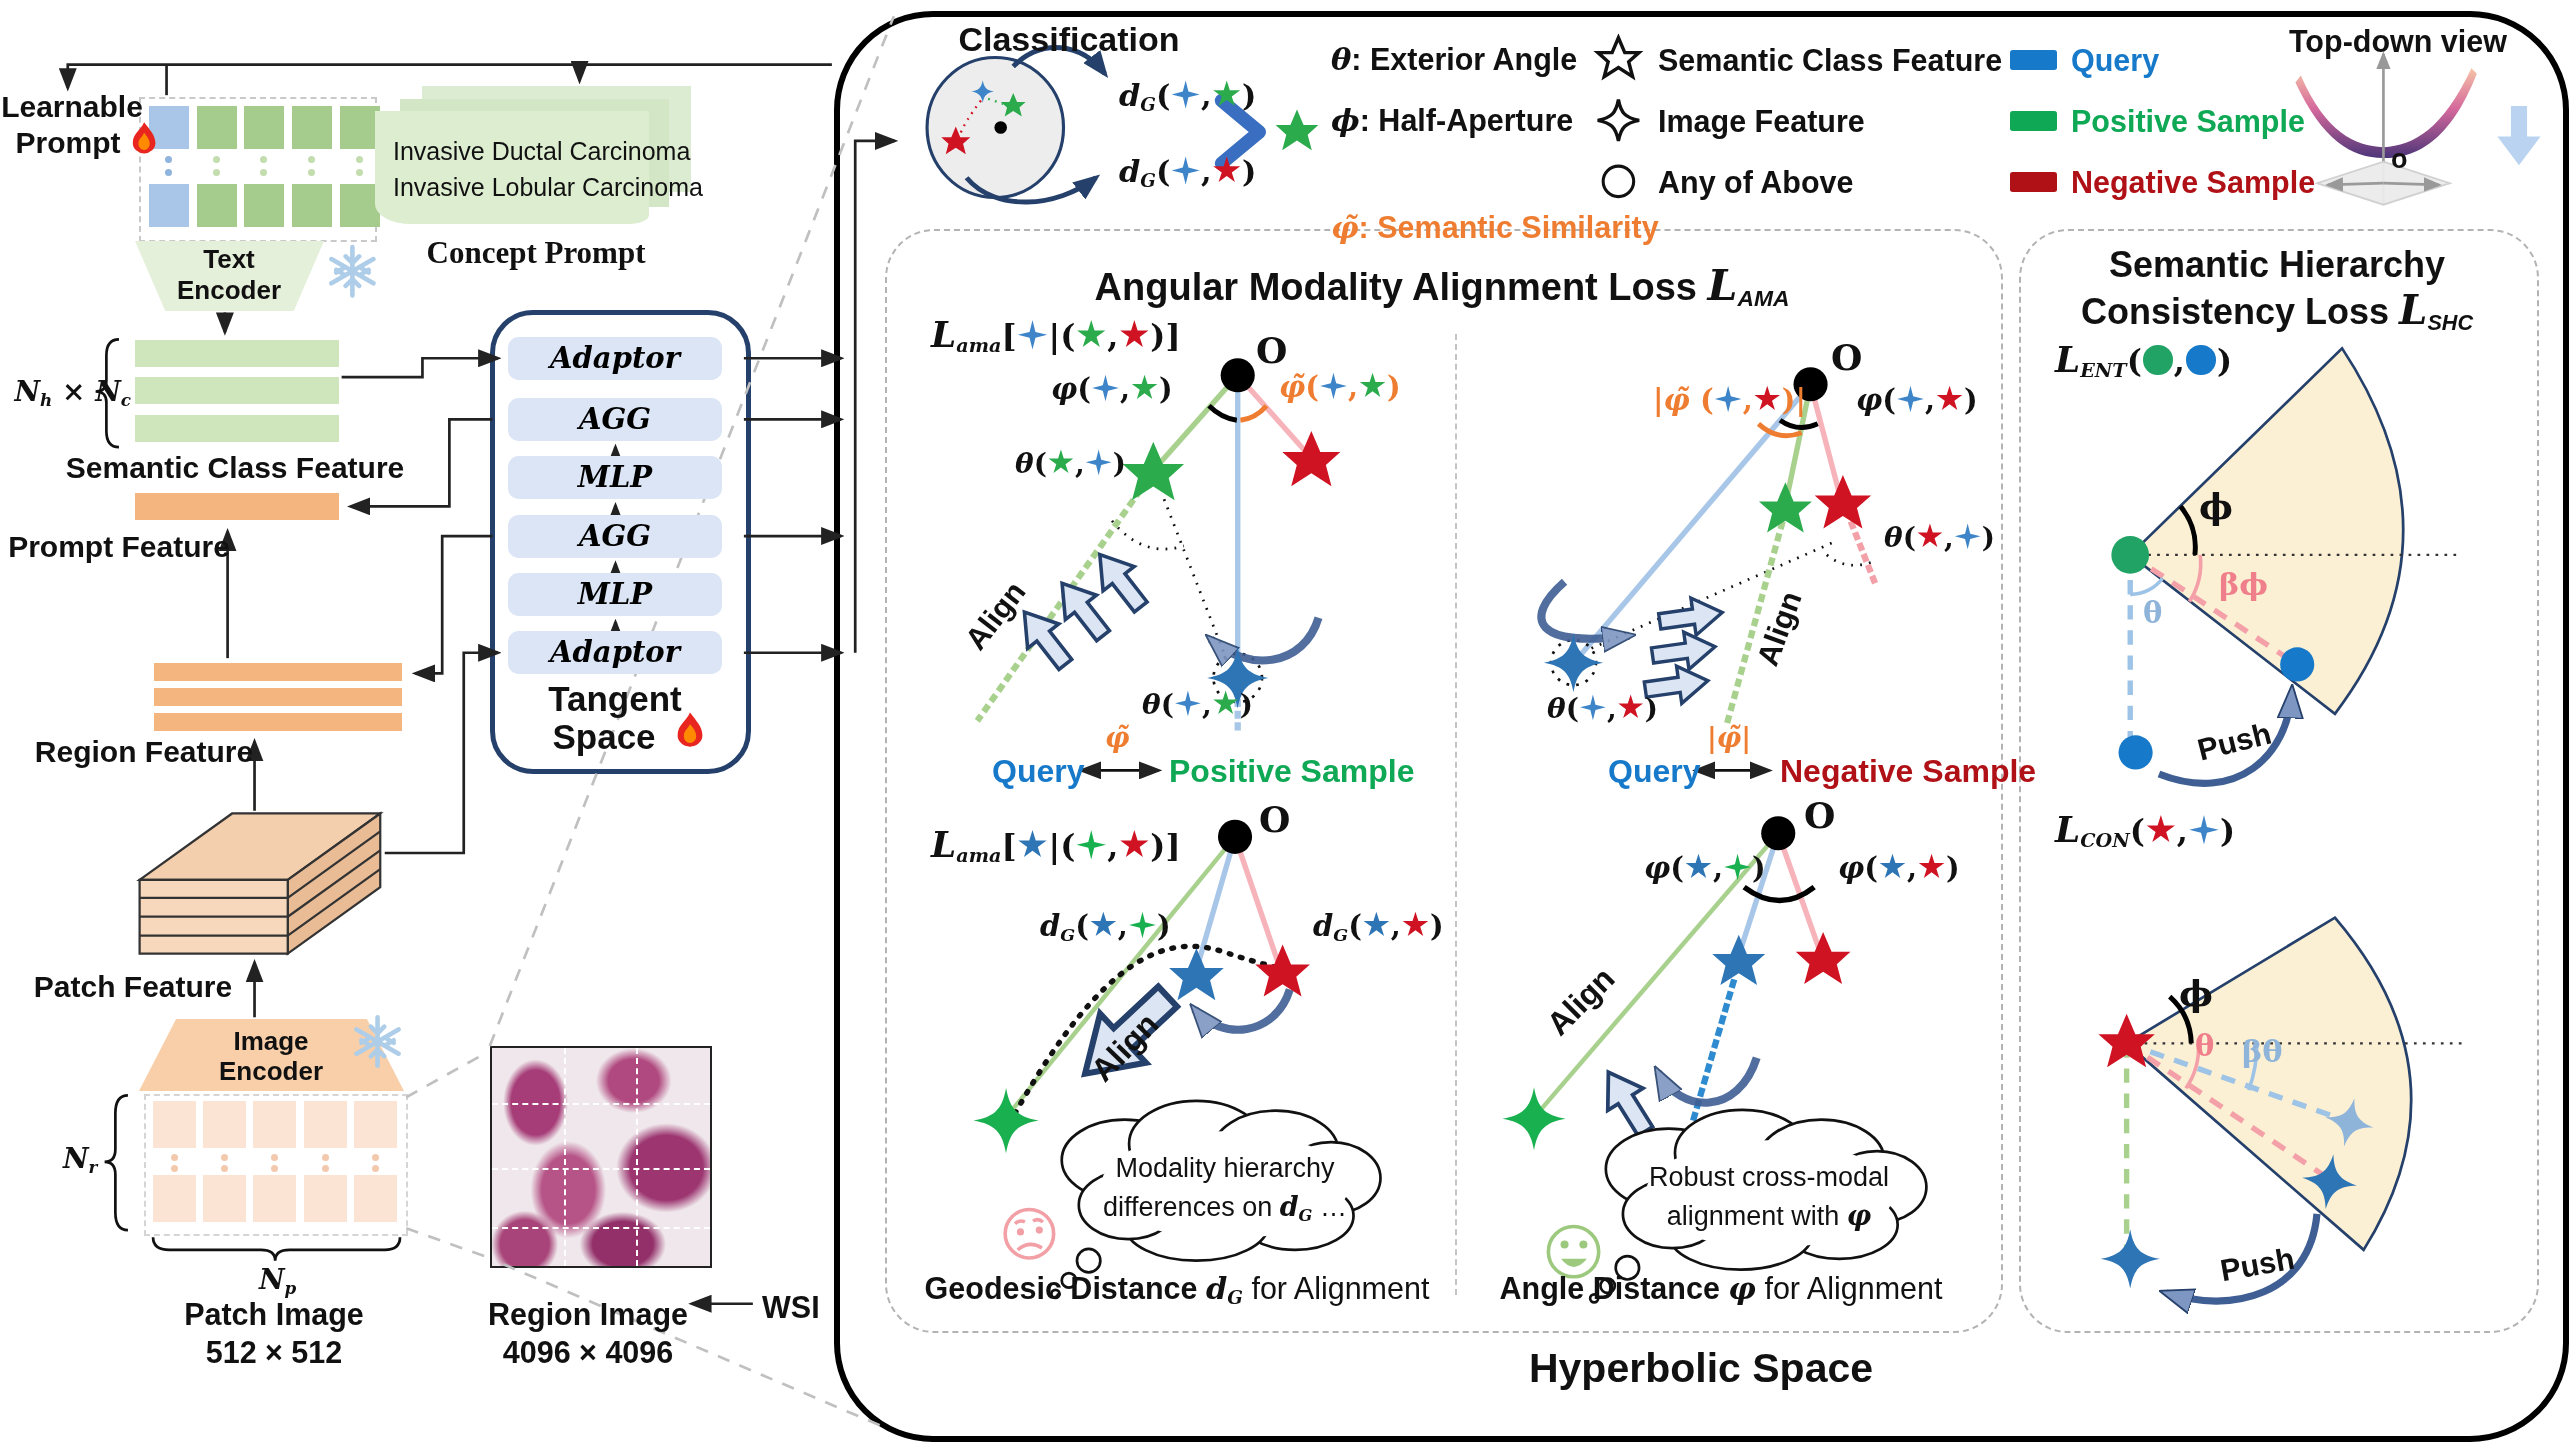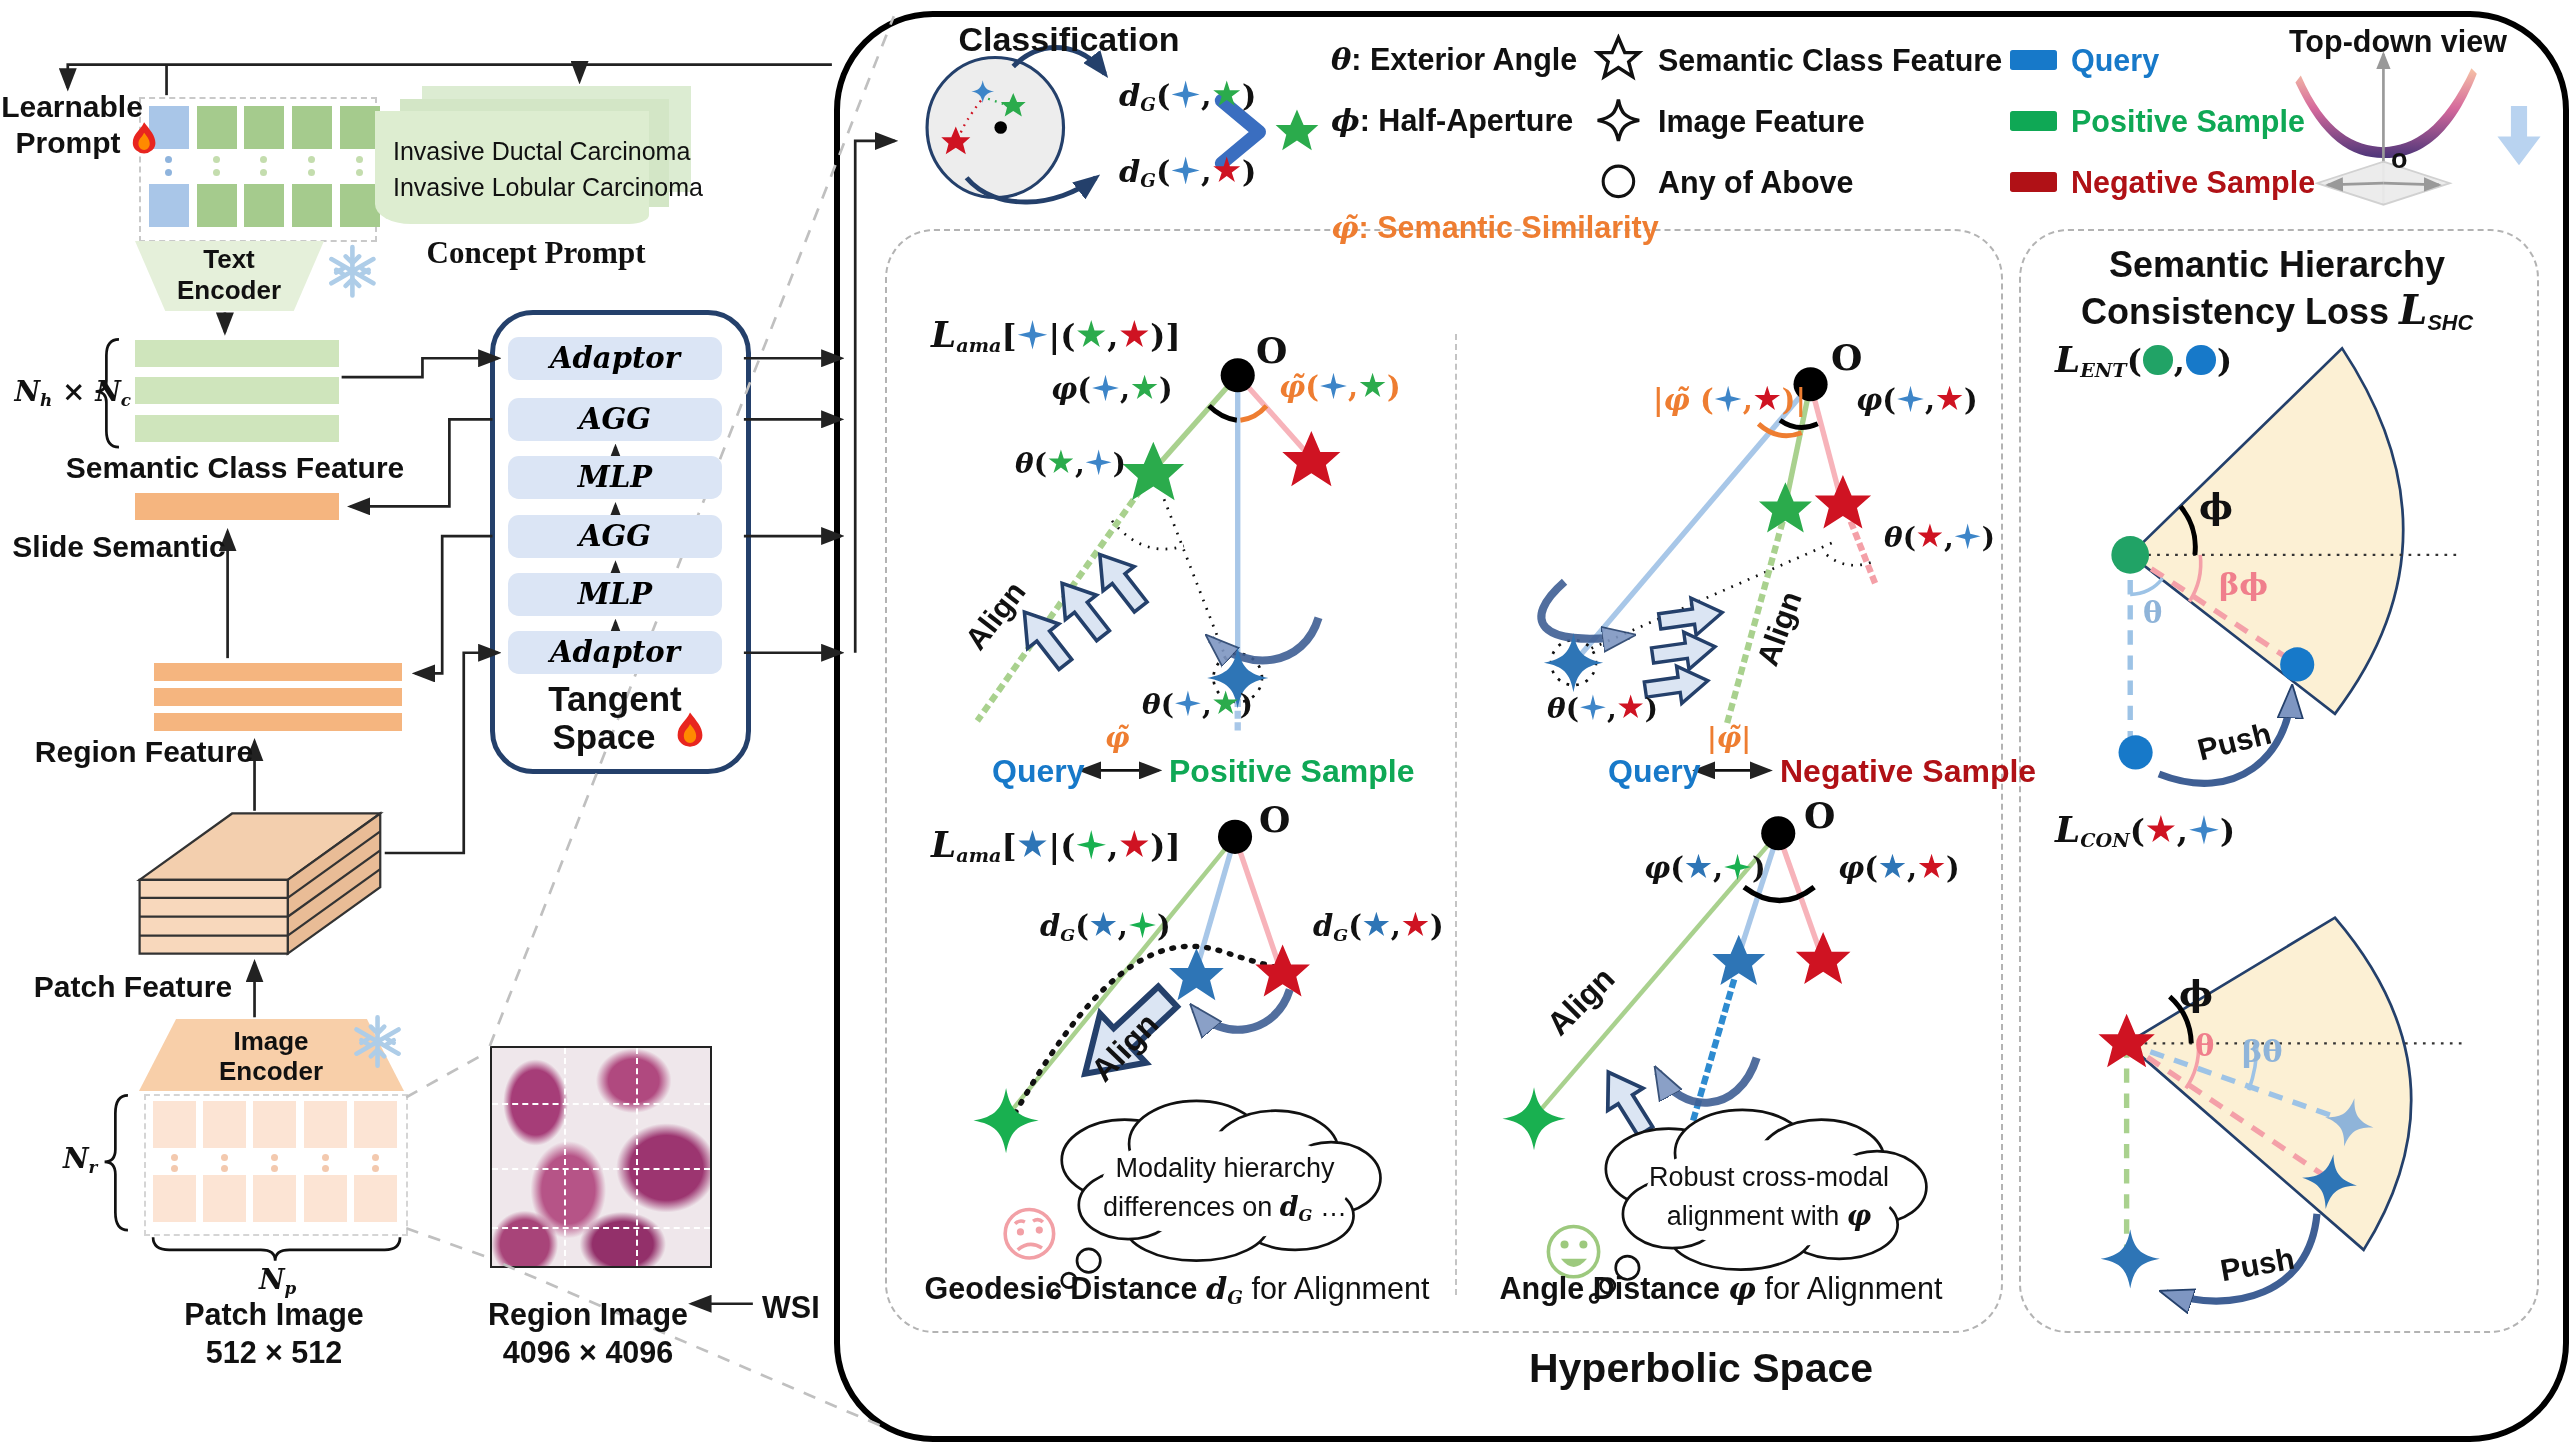--- a/index.html
+++ b/index.html
@@ -388,21 +388,21 @@
 
   <div class="t b ctr" style="left:72px;top:90px;font-size:30px;">Learnable</div>
   <div class="t b ctr" style="left:68px;top:126px;font-size:30px;">Prompt</div>
   <div class="t b ctr" style="left:229px;top:244px;font-size:26px;">Text</div>
   <div class="t b ctr" style="left:229px;top:275px;font-size:26px;">Encoder</div>
   <div class="t" style="left:393px;top:137px;font-size:25px;">Invasive Ductal Carcinoma</div>
   <div class="t" style="left:393px;top:173px;font-size:25px;">Invasive Lobular Carcinoma</div>
   <div class="t b ctr" style="left:536px;top:235px;font-size:31px;font-family:Liberation Serif, serif;">Concept Prompt</div>
   <div class="t mathf" style="left:14.4px;top:375px;font-size:28px;"><span class="it">N</span><span class="sb">h</span><span> × </span><span class="it">N</span><span class="sb">c</span></div>
   <div class="t b ctr" style="left:235px;top:451px;font-size:30px;">Semantic Class Feature</div>
-  <div class="t b ctr" style="left:119px;top:530px;font-size:30px;">Slide Semantic</div>
+  <div class="t b ctr" style="left:119px;top:530px;font-size:30px;">Prompt Feature</div>
   <div class="t b ctr" style="left:144px;top:735px;font-size:30px;">Region Feature</div>
   <div class="t b ctr" style="left:133px;top:970px;font-size:30px;">Patch Feature</div>
   <div class="t b ctr" style="left:271px;top:1026px;font-size:26px;">Image</div>
   <div class="t b ctr" style="left:271px;top:1056px;font-size:26px;">Encoder</div>
   <div class="t mathf" style="left:63px;top:1142px;font-size:28px;"><span class="it">N</span><span class="sb">r</span></div>
   <div class="t mathf" style="left:259px;top:1263px;font-size:28px;"><span class="it">N</span><span class="sb">p</span></div>
   <div class="t b ctr" style="left:274px;top:1297px;font-size:30.5px;">Patch Image</div>
   <div class="t b ctr" style="left:274px;top:1335px;font-size:30.5px;">512 × 512</div>
   <div class="t b ctr" style="left:588px;top:1297px;font-size:30.5px;">Region Image</div>
   <div class="t b ctr" style="left:588px;top:1335px;font-size:30.5px;">4096 × 4096</div>
@@ -425,20 +425,21 @@
   <div class="t mathf" style="left:1331px;top:163px;font-size:30.5px;margin-top:46px;"><span class="it or">φ̃</span><span class="lab or">: Semantic Similarity</span></div>
   <div class="t b" style="left:1658px;top:43px;font-size:30.5px;">Semantic Class Feature</div>
   <div class="t b" style="left:1658px;top:104px;font-size:30.5px;">Image Feature</div>
   <div class="t b" style="left:1658px;top:165px;font-size:30.5px;">Any of Above</div>
   <div class="t b" style="left:2071px;top:43px;font-size:30.5px;color:#1779c9;">Query</div>
   <div class="t b" style="left:2071px;top:104px;font-size:30.5px;color:#0fa855;">Positive Sample</div>
   <div class="t b" style="left:2071px;top:165px;font-size:30.5px;color:#b01116;">Negative Sample</div>
   <div class="t b" style="left:2289px;top:16px;font-size:30.5px;margin-top:8px;">Top-down view</div>
   <div class="t b" style="left:2391px;top:144px;font-size:27px;">o</div>
 
+  <div class="t ctr" style="left:1442px;top:260px;font-size:38px;font-weight:bold;"><span class="lab">Angular Modality Alignment Loss </span><span class="scr">L</span><span class="sb">AMA</span></div>
 
   <div class="t mathf" style="left:931px;top:313px;font-size:32px;"><span class="scr">L</span><span class="sb">ama</span><span>[</span><span class="sp4b"></span><span>|(</span><span class="sp5g"></span><span>,</span><span class="sp5r"></span><span>)]</span></div>
   <div class="t mathf" style="left:1256px;top:329px;font-size:36px;">O</div>
   <div class="t mathf" style="left:1051px;top:372px;font-size:29px;"><span class="it">φ</span><span>(</span><span class="sp4b"></span><span>,</span><span class="sp5g"></span><span>)</span></div>
   <div class="t mathf" style="left:1279px;top:370px;font-size:29px;"><span class="it or">φ̃</span><span class="or">(</span><span class="sp4b"></span><span class="or">,</span><span class="sp5g"></span><span class="or">)</span></div>
   <div class="t mathf" style="left:1015px;top:447px;font-size:28px;"><span class="it">θ</span><span>(</span><span class="sp5g"></span><span>,</span><span class="sp4b"></span><span>)</span></div>
   <div class="t mathf" style="left:1142px;top:688px;font-size:28px;"><span class="it">θ</span><span>(</span><span class="sp4b"></span><span>,</span><span class="sp5g"></span><span>)</span></div>
   <div class="t b" style="left:957px;top:598px;font-size:30.5px;transform:rotate(-52deg);">Align</div>
   <div class="t b" style="left:992px;top:753px;font-size:32px;color:#1779c9;">Query</div>
   <div class="t b" style="left:1105px;top:722px;font-size:27px;color:#ee7d31;font-family:'DejaVu Serif',serif;font-style:italic;">φ̃</div>

